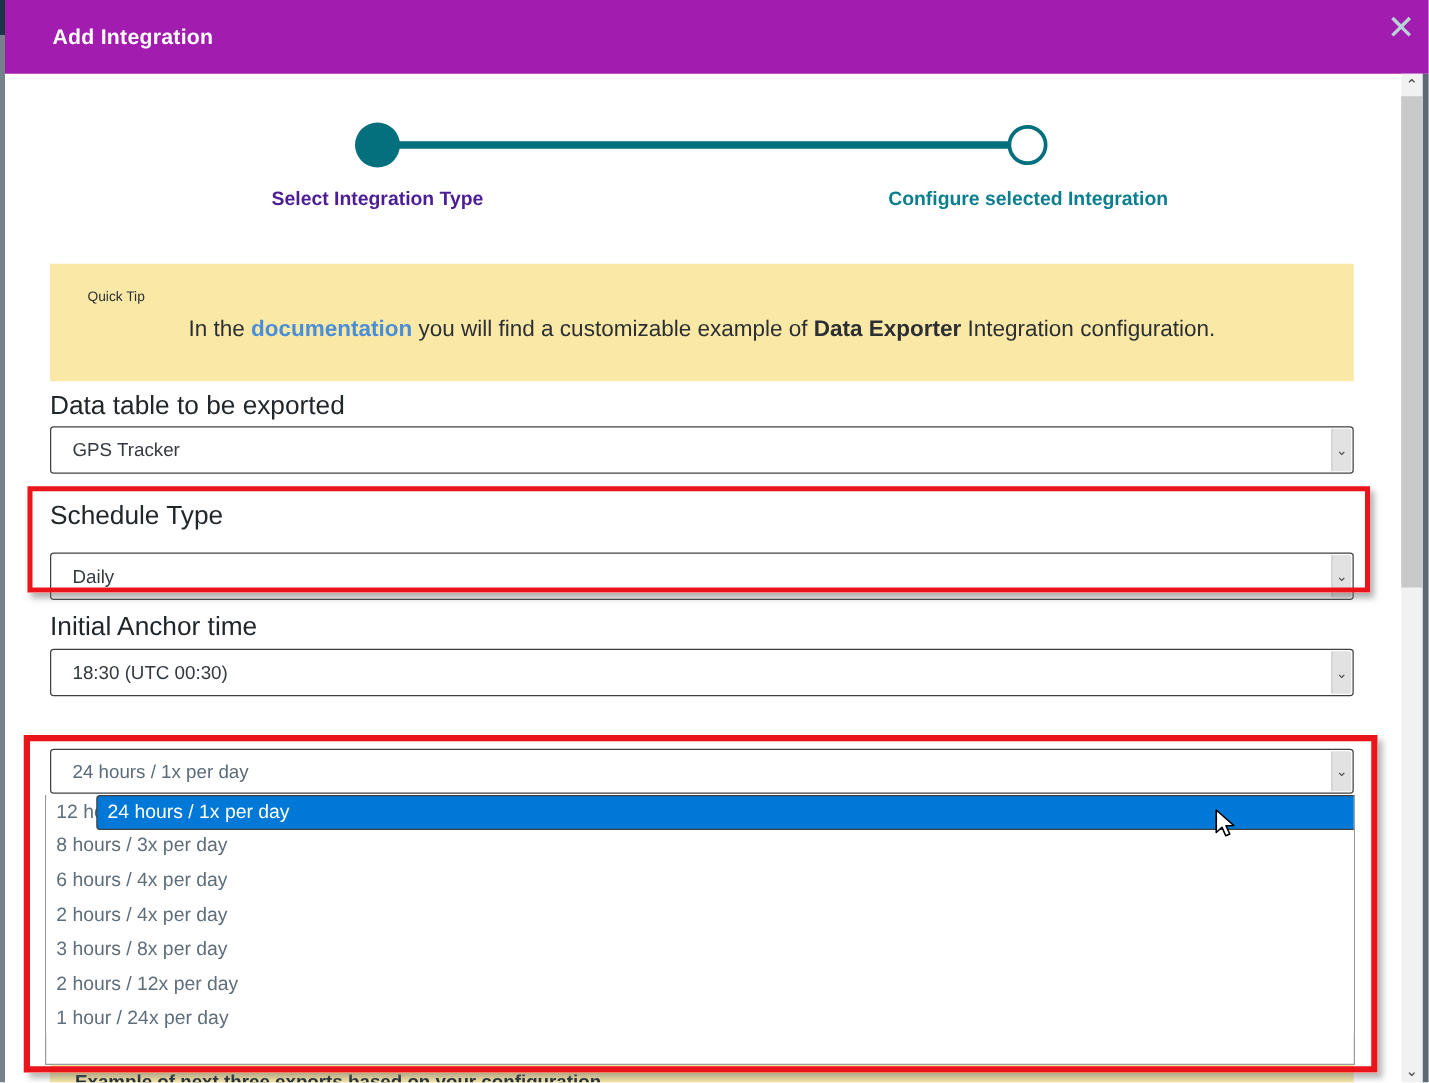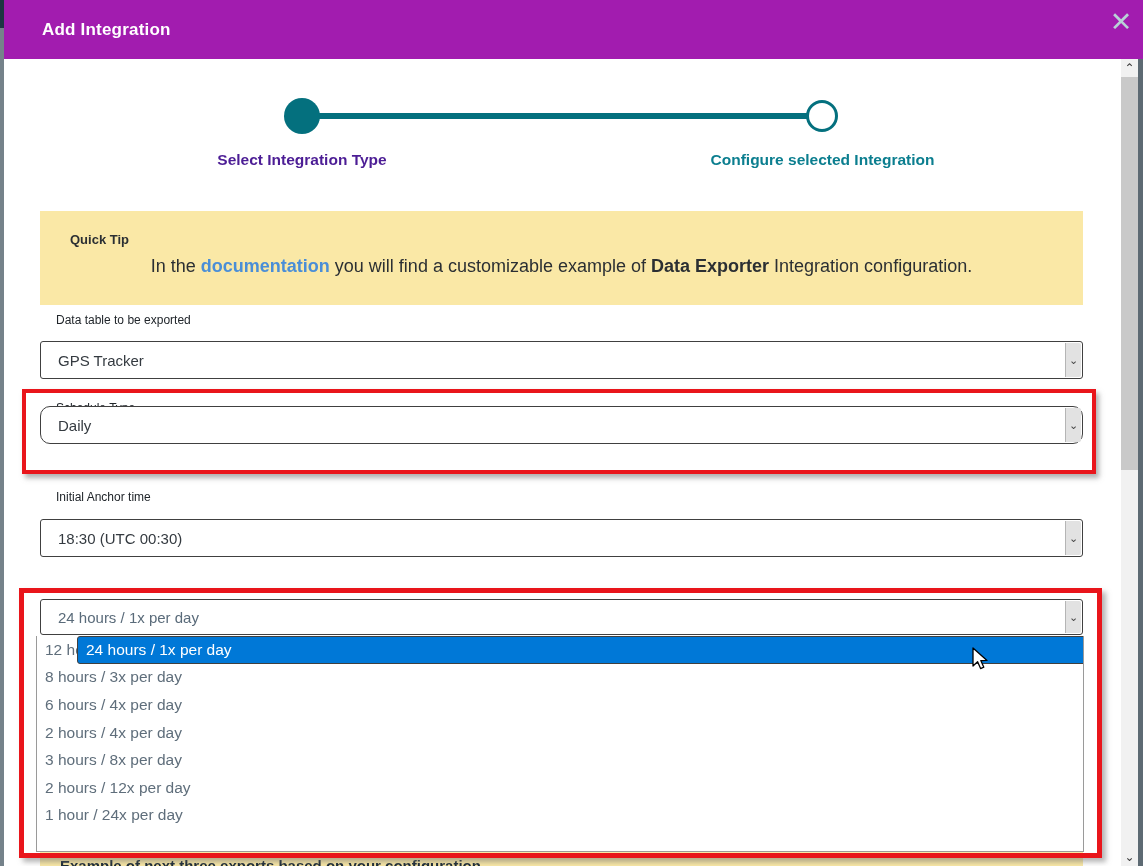--- a/index.html
+++ b/index.html
@@ -25,27 +25,27 @@
 
   
   .step-line    { position:absolute; left:302px; top:113px; width:520px; height:6px; background:#04707e; }
   .step-dot     { position:absolute; left:284px; top:98px; width:36px; height:36px; border-radius:50%; background:#04707e; }
   .step-ring    { position:absolute; left:806px; top:100px; width:32px; height:32px; border-radius:50%; background:#fff; border:3px solid #04707e; }
   .step-label-1 { position:absolute; left:150px; top:151px; width:304px; text-align:center; font-size:15.5px; font-weight:bold; color:#4c1d95; }
   .step-label-2 { position:absolute; left:650px; top:151px; width:345px; text-align:center; font-size:15.5px; font-weight:bold; color:#0b7e8f; }
 
   
   .quick-tip { position:absolute; left:40px; top:211px; width:1043px; height:94px; background:#fae8a6; padding:21px 30px; color:#2b2f33; }
-  .qt-title  { font-size:13px; font-weight:bold; margin-bottom:9px; }
+  .qt-title  { font-size:11px; font-weight:normal; margin-bottom:9px; }
   .qt-body   { font-size:18px;text-align:center; }
   .qt-link   { color:#4a8ed7; font-weight:bold; }
   .qt-bold   { font-weight:bold; }
 
   
-  .fld-label { position:absolute; left:56px; font-size:12px; color:#21262b; }
+  .fld-label { position:absolute; left:40px; font-size:21px; color:#21262b; }
   .sel { position:absolute; left:40px; width:1043px; height:38px; background:#fff; border:1px solid #404040; border-radius:3px; }
   .sel-text { position:absolute; left:17px; top:0; height:100%; display:flex; align-items:center; font-size:15px; color:#343a40; }
   .sel-text.muted { color:#5a6b7a; }
   .sel-btn { position:absolute; right:1px; top:1px; width:16px; height:34px; background:#e2e2e2; border-left:1px solid #b5b5b5; border-radius:0 2px 2px 0; color:#444; font-size:11px; display:flex; align-items:center; justify-content:center; }
 
   
   .red-box-1 { position:absolute; left:22px; top:389px; width:1074px; height:85px; border:4px solid #e9151b; box-shadow:3px 4px 5px rgba(110,110,110,.55); z-index:6; pointer-events:none; }
   .red-box-2 { position:absolute; left:19px; top:588px; width:1083px; height:270px; border:5px solid #e9151b; box-shadow:4px 4px 5px rgba(110,110,110,.5); z-index:6; pointer-events:none; }
 
   
@@ -92,21 +92,21 @@
 
   <div class="fld-label" style="top:313px;">Data table to be exported</div>
   <div class="sel" style="top:341px;">
     <div class="sel-text">GPS Tracker</div>
     <div class="sel-btn">⌄</div>
   </div>
 
   <div class="red-box-1"></div>
 
   <div class="fld-label" style="top:401px;">Schedule Type</div>
-  <div class="sel" style="top:406px;border-radius:10px;">
+  <div class="sel" style="top:442px;">
     <div class="sel-text">Daily</div>
     <div class="sel-btn">⌄</div>
   </div>
 
   <div class="fld-label" style="top:490px;">Initial Anchor time</div>
   <div class="sel" style="top:519px;">
     <div class="sel-text">18:30 (UTC 00:30)</div>
     <div class="sel-btn">⌄</div>
   </div>
 

